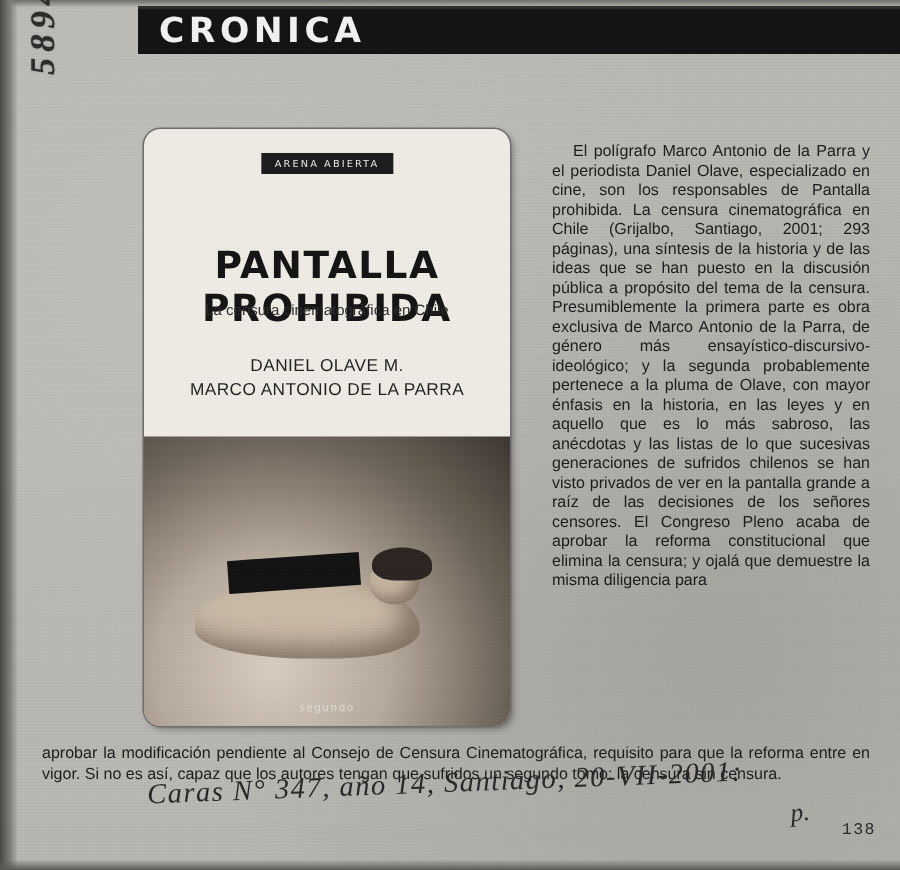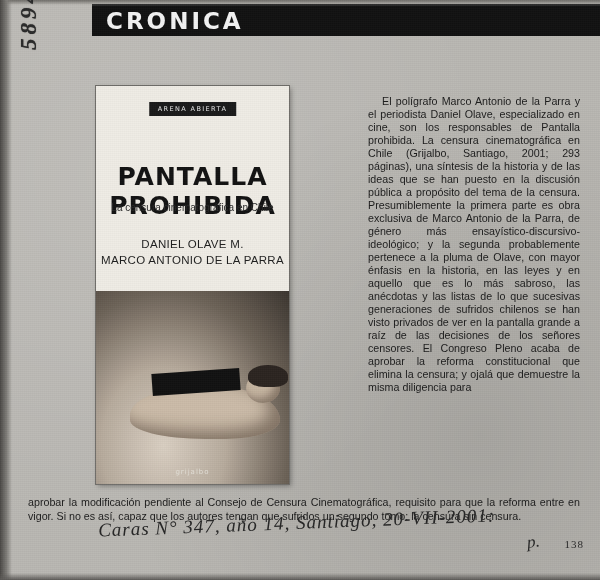--- a/index.html
+++ b/index.html
@@ -104,25 +104,26 @@
     left: 28px;
     top: 40px;
     width: 552px;
   }
 
   
   #cover {
     position: absolute;
     left: 68px;
     top: 46px;
-    width: 193px;
+    width: 244px;
     height: 398px;
     background: #efece5;
     box-shadow: 0 0 0 1px #6f6d69, 2px 2px 5px rgba(0,0,0,.35);
     overflow: hidden;
+    border-radius: 11px;
   }
   #cover-label {
     position: absolute;
     left: 50%;
     transform: translateX(-50%);
     top: 16px;
     background: #1a1a1a;
     color: #e8e8e8;
     font-size: 6.5px;
     letter-spacing: 1.4px;
@@ -253,22 +254,22 @@
     top: 512px;
     font-size: 19px;
     letter-spacing: 1px;
     transform: rotate(-2.2deg);
     color: #262626;
     white-space: nowrap;
   }
   #hand-folio {
     position: absolute;
     right: 16px;
-    bottom: 30px;
-    font-family: Liberation Serif, serif;
+    bottom: 20px;
+    font-family: Liberation Mono, monospace;
     font-size: 11px;
     color: #2a2a2a;
     letter-spacing: 1px;
   }
   #hand-page-mark {
     position: absolute;
     right: 60px;
     bottom: 28px;
     font-size: 17px;
     transform: rotate(-6deg);
@@ -299,21 +300,21 @@
       <div id="cover-authors">
         <div>DANIEL OLAVE M.</div>
         <div>MARCO ANTONIO DE LA PARRA</div>
       </div>
       <div id="cover-photo">
         <div class="figure-body"></div>
         <div class="figure-head"></div>
         <div class="figure-hair"></div>
         <div class="censor-bar"></div>
       </div>
-      <div id="cover-imprint">grijalbo</div>
+      <div id="cover-imprint">segundo</div>
     </div>
 
     <div id="col-right">El polígrafo Marco Antonio de la Parra y el periodista Daniel Olave, especializado en cine, son los responsables de Pantalla prohibida. La censura cinematográfica en Chile (Grijalbo, Santiago, 2001; 293 páginas), una síntesis de la historia y de las ideas que se han puesto en la discusión pública a propósito del tema de la censura. Presumiblemente la primera parte es obra exclusiva de Marco Antonio de la Parra, de género más ensayístico-discursivo-ideológico; y la segunda probablemente pertenece a la pluma de Olave, con mayor énfasis en la historia, en las leyes y en aquello que es lo más sabroso, las anécdotas y las listas de lo que sucesivas generaciones de sufridos chilenos se han visto privados de ver en la pantalla grande a raíz de las decisiones de los señores censores. El Congreso Pleno acaba de aprobar la reforma constitucional que elimina la censura; y ojalá que demuestre la misma diligencia para</div>
 
     <div id="col-bottom">aprobar la modificación pendiente al Consejo de Censura Cinematográfica, requisito para que la reforma entre en vigor. Si no es así, capaz que los autores tengan que sufridos un segundo tomo: la censura sin censura.</div>
   </div>
 
   <div id="hand-footer" class="hand">Caras N° 347, año 14, Santiago, 20-VII-2001:</div>
 
   <div id="hand-page-mark" class="hand">p.</div>

